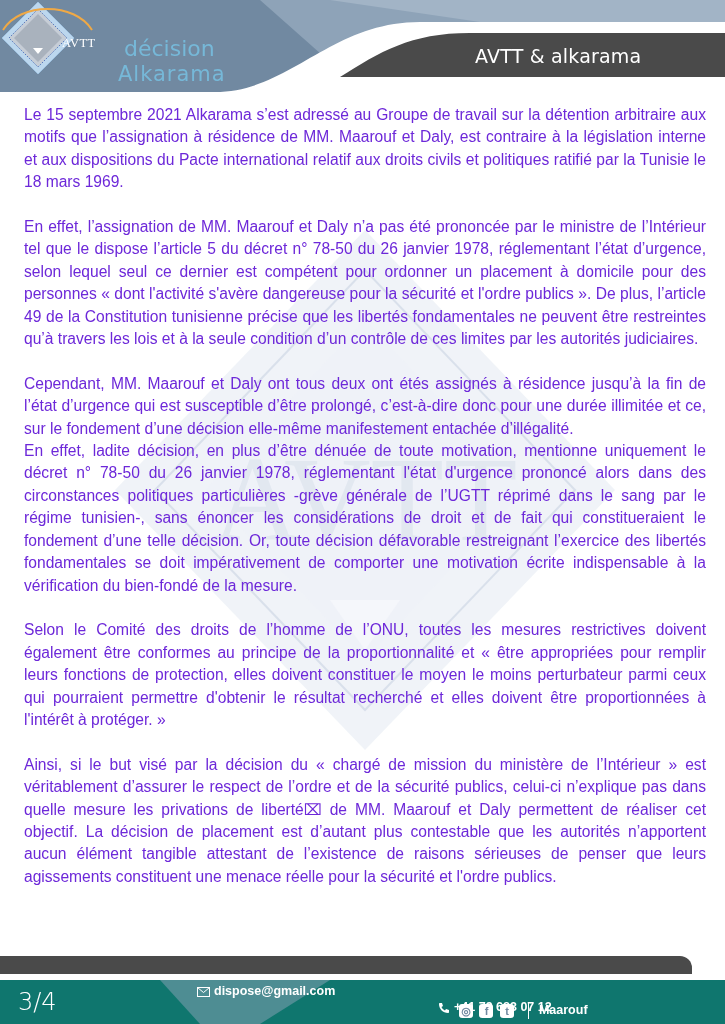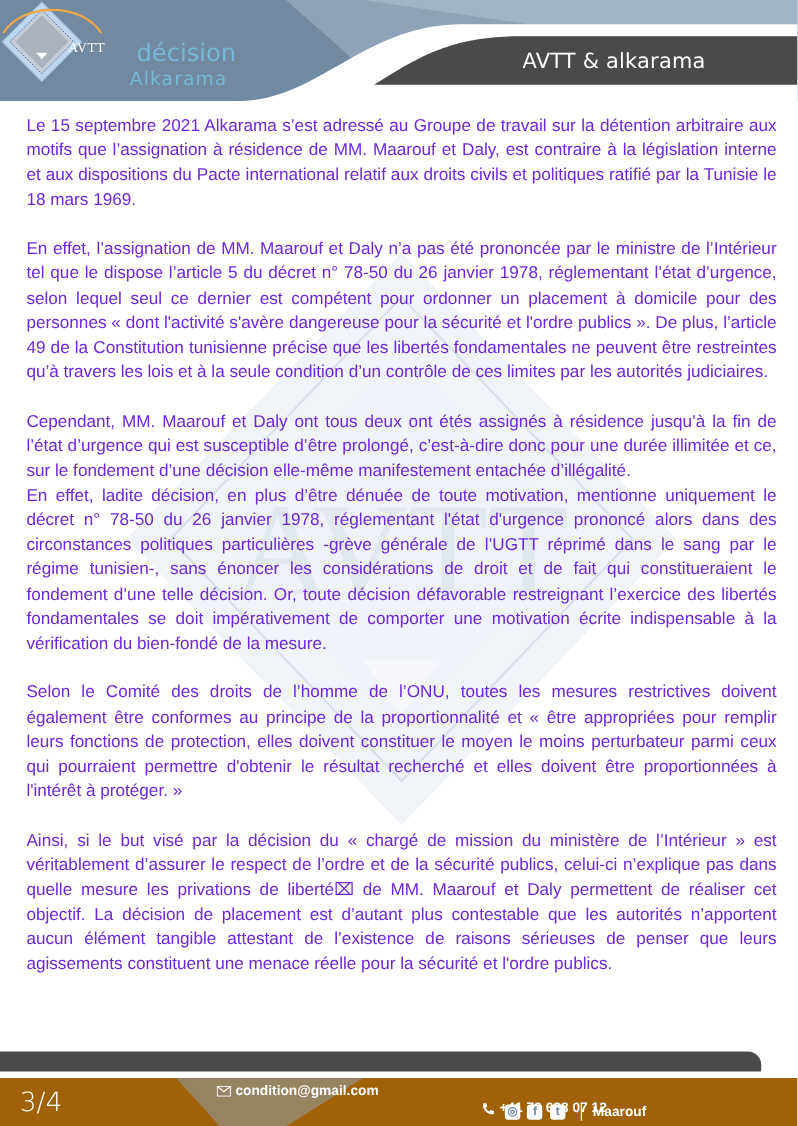--- a/index.html
+++ b/index.html
@@ -7,32 +7,32 @@
          font-family:"Liberation Sans", sans-serif; }
   .header { position:absolute; left:0; top:0; width:725px; height:95px; }
   .header svg { position:absolute; left:0; top:0; }
   .header-title { position:absolute; left:475px; top:45px; color:#ffffff; font-size:19px;
                   font-family:"DejaVu Sans", sans-serif; letter-spacing:0.2px; }
   .logo-avtt { position:absolute; left:40px; top:8px; width:76px; height:76px; }
   .logo-avtt-text { position:absolute; left:62px; top:36px; font-family:"Liberation Serif", serif;
                     font-size:12.5px; color:#ffffff; letter-spacing:0.5px; }
   .logo-alk { position:absolute; left:118px; top:8px; width:95px; height:78px; }
   .logo-alk-latin { position:absolute; left:118px; top:62px; font-family:"DejaVu Sans", sans-serif;
-                    font-size:17px; color:#76b8d8; letter-spacing:1px; }
+                    font-size:21px; color:#76b8d8; letter-spacing:1px; }
   .logo-alk-arabic { position:absolute; left:124px; top:36px; font-family:"DejaVu Sans", sans-serif;
                      font-size:22px; color:#76b8d8; direction:rtl; }
   .watermark { position:absolute; left:95px; top:210px; width:540px; height:560px; pointer-events:none; }
   .content { position:absolute; left:24px; top:104px; width:682px; color:#6d28d9;
              font-family:"Liberation Sans Narrow","Liberation Sans", sans-serif;
              font-size:15.6px; line-height:22.4px; text-align:justify; }
   .content p { margin:0 0 22.4px 0; }
   .content p.tight { margin-bottom:0; }
   .footer-bar { position:absolute; left:0; top:956px; width:692px; height:18px; background:#4a4a4a;
                 border-top-right-radius:12px; }
-  .footer { position:absolute; left:0; top:980px; width:725px; height:44px; background:#a16207; }
+  .footer { position:absolute; left:0; top:980px; width:725px; height:44px; background:#0f766e; }
   .footer-shade { position:absolute; left:0; top:0; width:725px; height:44px; }
   .page-num { position:absolute; left:18px; top:8px; font-size:24px; color:#ffffff;
               font-family:"DejaVu Sans", sans-serif; font-weight:300; }
   .f-text { position:absolute; color:#ffffff; font-size:12.5px; font-weight:bold;
             font-family:"Liberation Sans", sans-serif; white-space:nowrap; }
   .f-icon { display:inline-block; vertical-align:middle; margin-right:4px; }
   .social { display:inline-block; width:14px; height:14px; border-radius:3px; background:#ffffff;
             vertical-align:middle; margin-right:3px; position:relative; }
   .social span { position:absolute; left:0; top:0; width:14px; height:14px; font-size:11px; line-height:14px;
                  text-align:center; color:#7189a1; font-weight:bold; }
@@ -88,21 +88,21 @@
 <div class="footer">
   <svg class="footer-shade" viewBox="0 0 725 44">
     <polygon points="160,0 330,0 260,44 200,44" fill="#8ea3b8" opacity="0.5"></polygon>
   </svg>
   <span class="page-num">3/4</span>
 
   <span class="f-text" style="left:197px; top:4px;">
     <svg class="f-icon" width="13" height="10" viewBox="0 0 13 10">
       <rect x="0.5" y="0.5" width="12" height="9" fill="none" stroke="#ffffff" stroke-width="1"></rect>
       <path d="M0.5,0.5 L6.5,5.5 L12.5,0.5" fill="none" stroke="#ffffff" stroke-width="1"></path>
-    </svg><span>condition@gmail.com</span>
+    </svg><span>dispose@gmail.com</span>
   </span>
 
   <span class="f-text" style="left:438px; top:20px;">
     <svg class="f-icon" width="12" height="12" viewBox="0 0 12 12">
       <path d="M2,1 L4,1 L5,4 L3.5,5 C4.3,6.8 5.2,7.7 7,8.5 L8,7 L11,8 L11,10 C11,10.6 10.6,11 10,11 C5,11 1,7 1,2 C1,1.4 1.4,1 2,1 Z" fill="#ffffff"></path>
     </svg><span>+41 79 683 07 12</span>
   </span>
 
 
   <span class="f-text" style="left:459px; top:23px;">

